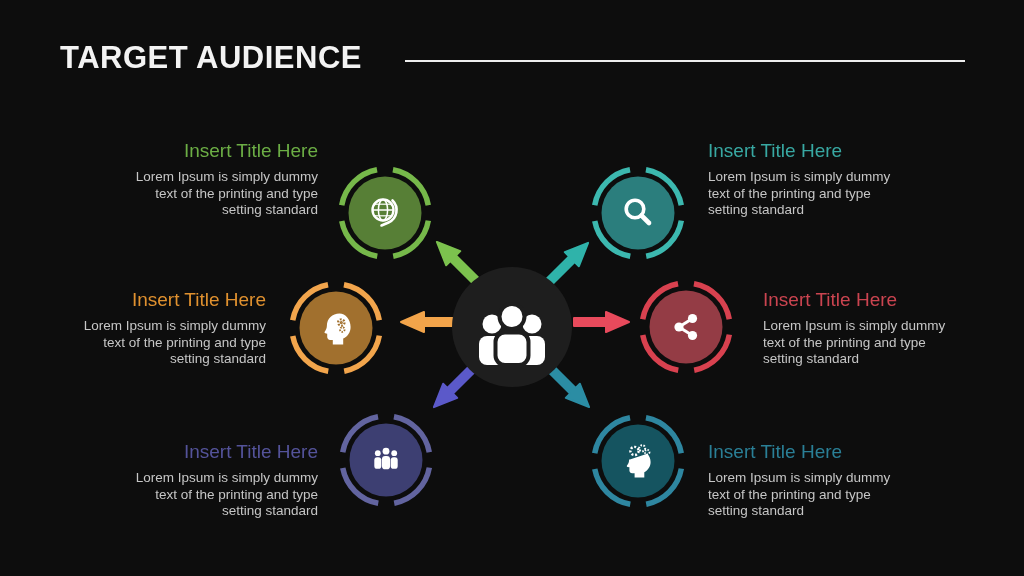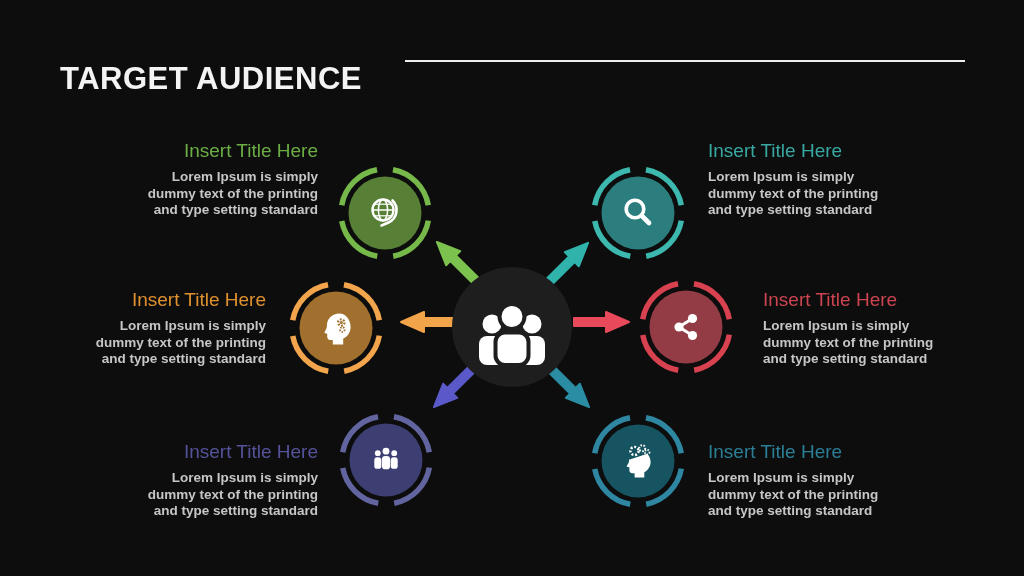--- a/index.html
+++ b/index.html
@@ -6,38 +6,38 @@
   body{
     width:1024px;height:576px;overflow:hidden;
     background:#0d0d0d;
     font-family:"Liberation Sans", sans-serif;
     position:relative;
   }
   .slide{position:absolute;inset:0;}
   .slide-title{
     position:absolute;left:60px;top:40px;
     font-size:31px;font-weight:bold;letter-spacing:.5px;
-    color:#f3f3f3;white-space:nowrap;margin-top:21px;
+    color:#f3f3f3;white-space:nowrap;
   }
   .title-rule{
     position:absolute;left:405px;top:60px;width:560px;height:2px;
     background:#ededed;
   }
   
   .item{display:contents;}
   .badge{position:absolute;width:96px;height:96px;}
   .badge svg{position:absolute;left:0;top:0;}
   .badge .icon{position:absolute;left:50%;top:50%;transform:translate(-50%,-50%);}
   .item-title{
     position:absolute;font-size:19px;font-weight:normal;
     color:var(--title);white-space:nowrap;
   }
   .item-body{
     position:absolute;font-size:13.5px;line-height:16.5px;
-    color:#c6c6c6;width:192px;font-weight:bold;
+    color:#c6c6c6;width:192px;
   }
   .align-r{text-align:right;}
   .arrow{position:absolute;width:58px;height:26px;}
   
   .hub{
     position:absolute;left:452px;top:267px;width:120px;height:120px;
     border-radius:50%;background:#1e1e1e;
   }
   .hub svg{position:absolute;left:50%;top:54%;transform:translate(-50%,-50%);}
 </style>

